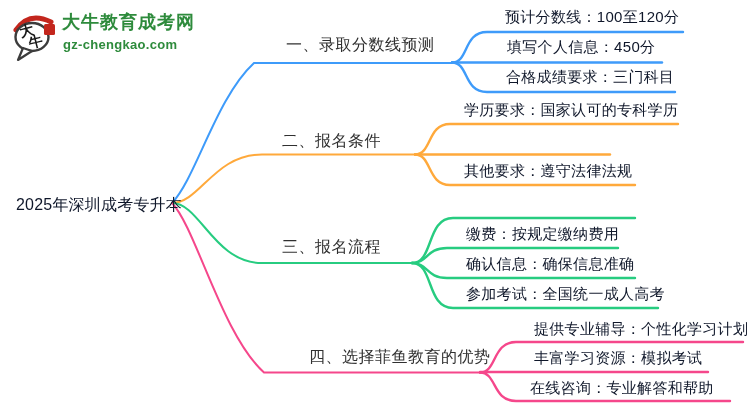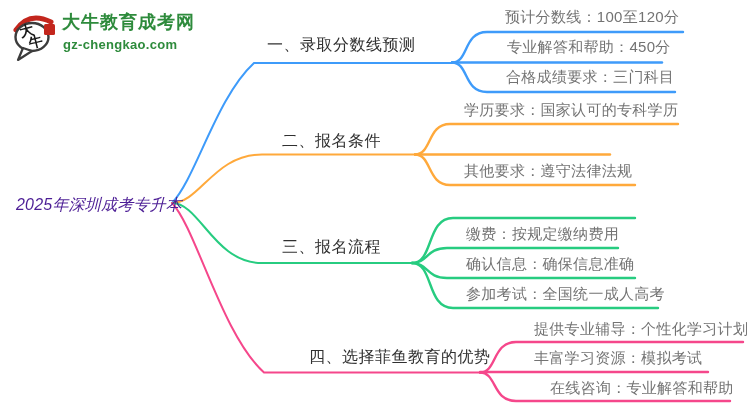--- a/index.html
+++ b/index.html
@@ -2,23 +2,23 @@
 <html><head>
 <meta charset="utf-8">
 <style>
   html,body { margin:0; padding:0; background:#fff; }
   #canvas {
     position:relative; width:750px; height:410px; background:#ffffff;
     overflow:hidden; font-family:"Liberation Sans","DejaVu Sans",sans-serif;
   }
   #links { position:absolute; left:0; top:0; }
   .txt { position:absolute; white-space:nowrap; color:#333; }
-  .root-label { font-size:16px; color:#4c1d95; letter-spacing:0.2px;font-style:italic; }
+  .root-label { font-size:16px; color:#0f172a; letter-spacing:0.2px; }
   .branch-label { font-size:16px; color:#303030; letter-spacing:0.5px; }
-  .child-label { font-size:15px; color:#737373; letter-spacing:0.3px; }
+  .child-label { font-size:15px; color:#0f172a; letter-spacing:0.3px; }
   .logo { position:absolute; left:8px; top:10px; width:210px; height:52px; }
   .logo-icon { position:absolute; left:0; top:0; }
   .logo-title { position:absolute; left:54px; top:0; font-size:18px; font-weight:bold; letter-spacing:1px;text-align:center; }
   .logo-url { position:absolute; left:55px; top:27px; font-size:13px; font-weight:bold; letter-spacing:0.3px; }
 </style>
 </head>
 <body>
 
 <div id="canvas">
 
@@ -56,33 +56,33 @@
       <rect x="36" y="14" width="11" height="11" rx="1.5" fill="#c3261d"></rect>
       <text x="13" y="27" font-size="14" font-weight="bold" fill="#1a1a1a" transform="rotate(-14 13 27)">大</text>
       <text x="22" y="38" font-size="14" font-weight="bold" fill="#1a1a1a" transform="rotate(-14 22 38)">牛</text>
     </svg>
     <div class="logo-title" style="color:#2e8b3c;">大牛教育成考网</div>
     <div class="logo-url" style="color:#2e8b3c;">gz-chengkao.com</div>
   </div>
 
   <div class="txt root-label" style="left:16px; top:195px;">2025年深圳成考专升本</div>
 
-  <div class="txt branch-label" style="left:267px; top:35px;text-align:right;">一、录取分数线预测</div>
+  <div class="txt branch-label" style="left:286px; top:35px;text-align:right;">一、录取分数线预测</div>
   <div class="txt branch-label" style="left:282px; top:131px;">二、报名条件</div>
   <div class="txt branch-label" style="left:282px; top:237px;">三、报名流程</div>
   <div class="txt branch-label" style="left:285px; top:347px;margin-left:24px;">四、选择菲鱼教育的优势</div>
 
   <div class="txt child-label" style="left:505px; top:8px;">预计分数线：100至120分</div>
-  <div class="txt child-label" style="left:507px; top:38px;">专业解答和帮助：450分</div>
+  <div class="txt child-label" style="left:507px; top:38px;">填写个人信息：450分</div>
   <div class="txt child-label" style="left:506px; top:68px;">合格成绩要求：三门科目</div>
 
   <div class="txt child-label" style="left:464px; top:101px;">学历要求：国家认可的专科学历</div>
   <div class="txt child-label" style="left:464px; top:162px;">其他要求：遵守法律法规</div>
 
   <div class="txt child-label" style="left:466px; top:225px;">缴费：按规定缴纳费用</div>
   <div class="txt child-label" style="left:466px; top:255px;">确认信息：确保信息准确</div>
   <div class="txt child-label" style="left:466px; top:285px;">参加考试：全国统一成人高考</div>
 
   <div class="txt child-label" style="left:534px; top:320px;">提供专业辅导：个性化学习计划</div>
   <div class="txt child-label" style="left:534px; top:349px;">丰富学习资源：模拟考试</div>
-  <div class="txt child-label" style="left:530px; top:379px;margin-left:20px;">在线咨询：专业解答和帮助</div>
+  <div class="txt child-label" style="left:530px; top:379px;">在线咨询：专业解答和帮助</div>
 
 </div>
 
 </body></html>

